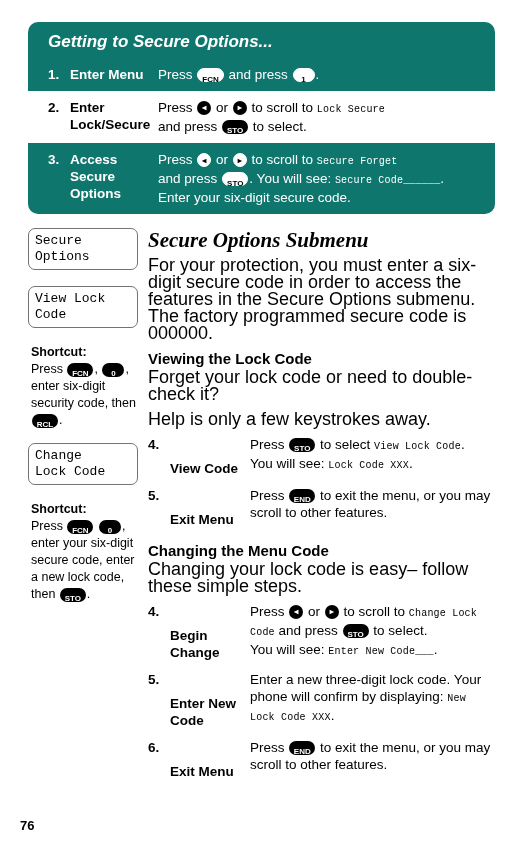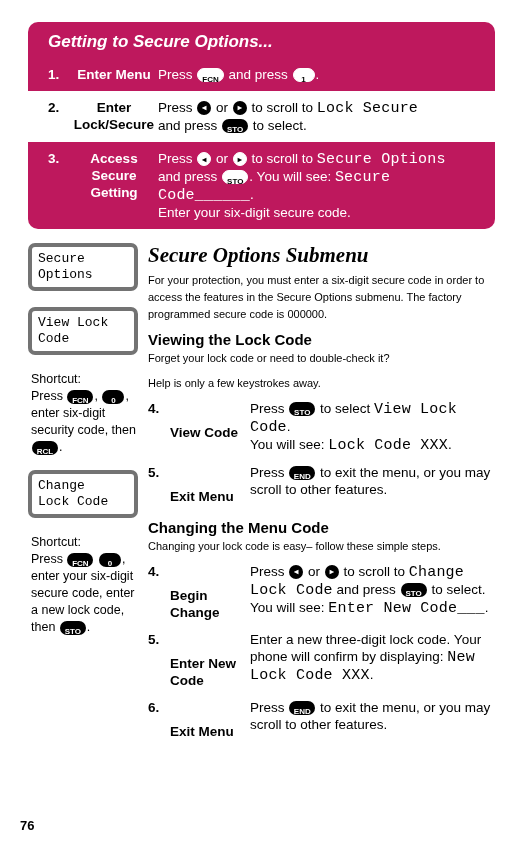--- a/index.html
+++ b/index.html
@@ -9,21 +9,21 @@
       background: #fff;
       font-family: Arial, Helvetica, sans-serif;
       font-size: 13px;
       color: #000;
       position: relative;
     }
     .page {
       padding: 22px 28px 0 28px;
     }
     .black-panel {
-      background: #be185d;
+      background: #0f766e;
       color: #fff;
       border-radius: 10px;
       padding: 8px 14px 0 14px;
       position: relative;
     }
     .panel-title {
       font-weight: bold;
       font-size: 17px;
       font-style: italic;
       padding: 2px 0 6px 6px;
@@ -43,29 +43,28 @@
     }
     .panel-num {
       font-weight: bold;
       width: 22px;
       flex-shrink: 0;
     }
     .panel-label {
       font-weight: bold;
       width: 88px;
       flex-shrink: 0;
-      text-align: center;
     }
     .panel-instr {
       flex: 1;
     }
     .lcd {
       font-family: "Courier New", monospace;
       letter-spacing: 0.2px;
-      font-size: 15px;
+      font-size: 10px;
     }
     .key {
       display: inline-block;
       background: #000;
       color: #fff;
       border-radius: 9px;
       min-width: 26px;
       height: 14px;
       line-height: 14px;
       font-size: 8px;
@@ -97,45 +96,45 @@
       margin-top: 14px;
       gap: 10px;
     }
     .sidebar {
       width: 110px;
       flex-shrink: 0;
       font-size: 12.5px;
       line-height: 16px;
     }
     .lcd-box {
-      border: 4px solid #737373;
+      border: 1px solid #737373;
       border-radius: 7px;
       padding: 4px 6px;
       font-family: "Courier New", monospace;
       font-size: 13px;
       line-height: 16px;
       margin-bottom: 16px;
     }
     .shortcut {
       font-size: 12.5px;
       line-height: 17px;
       margin-bottom: 14px;
       padding-left: 3px;
     }
-    .shortcut-title { font-weight: normal; }
+    .shortcut-title { font-weight: bold; }
     .maincol { flex: 1; }
     .h1 {
       font-family: Georgia, "Times New Roman", serif;
       font-style: italic;
       font-weight: bold;
       font-size: 21px;
       margin-bottom: 4px;
     }
     .para {
-      font-size: 11px;
+      font-size: 18px;
       line-height: 17px;
       margin-bottom: 8px;
     }
     .h2 {
       font-weight: bold;
       font-size: 15px;
       margin-top: 6px;
       margin-bottom: 2px;
     }
     .steps {
@@ -171,22 +170,22 @@
           <div class="panel-label">Enter Menu</div>
           <div class="panel-instr">Press <span class="key inverse">FCN</span> and press <span class="key key-num inverse">1</span>.</div>
         </div>
         <div class="panel-row panel-row-white white-row">
           <div class="panel-num">2.</div>
           <div class="panel-label">Enter Lock/Secure</div>
           <div class="panel-instr">Press <span class="key key-sm">◂</span> or <span class="key key-sm">▸</span> to scroll to <span class="lcd">Lock Secure</span><br>and press <span class="key">STO</span> to select.</div>
         </div>
         <div class="panel-row">
           <div class="panel-num">3.</div>
-          <div class="panel-label">Access Secure Getting</div>
-          <div class="panel-instr">Press <span class="key key-sm inverse">◂</span> or <span class="key key-sm inverse">▸</span> to scroll to <span class="lcd">Secure Options</span><br>and press <span class="key inverse">STO</span>. You will see: <span class="lcd">Secure Code______</span>.<br>Enter your six-digit secure code.</div>
+          <div class="panel-label">Access Secure Options</div>
+          <div class="panel-instr">Press <span class="key key-sm inverse">◂</span> or <span class="key key-sm inverse">▸</span> to scroll to <span class="lcd">Secure Forget</span><br>and press <span class="key inverse">STO</span>. You will see: <span class="lcd">Secure Code______</span>.<br>Enter your six-digit secure code.</div>
         </div>
       </div>
   </div>
 
   <div class="columns">
     <div class="sidebar">
       <div class="lcd-box" id="lcd1">Secure<br>Options</div>
       <div class="lcd-box" id="lcd2">View Lock<br>Code</div>
       <div class="shortcut">
         <div class="shortcut-title">Shortcut:</div>

